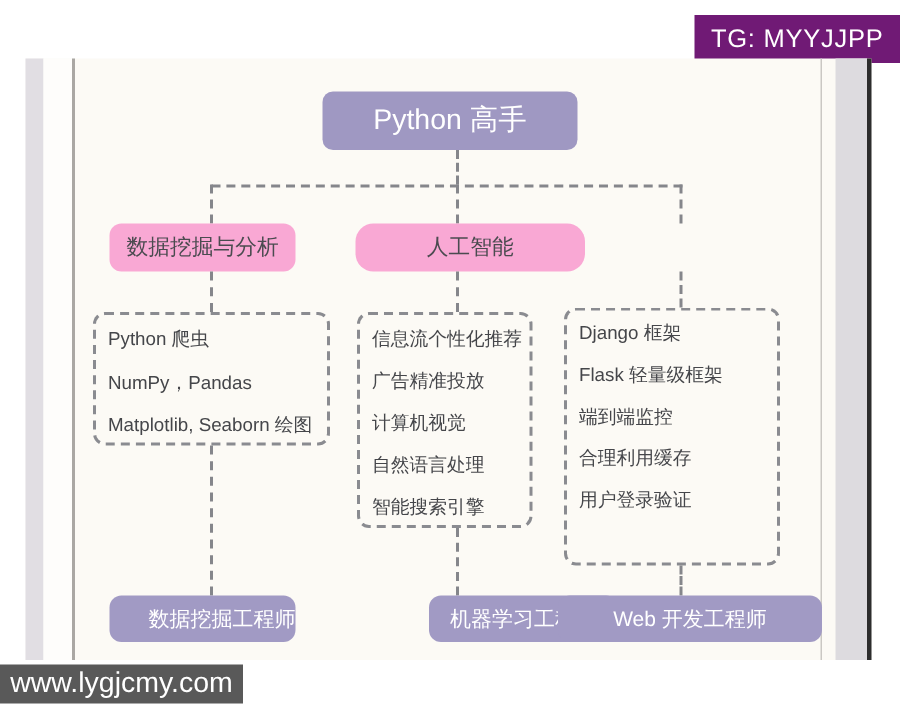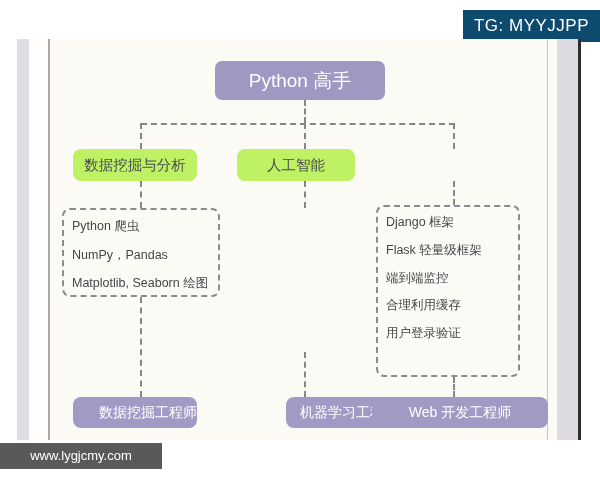--- a/index.html
+++ b/index.html
@@ -23,47 +23,47 @@
   .edge-left-gap   { left: 12px; width: 19px; background: #fefdfb; }
   .edge-left-line  { left: 31px; width: 2px; background: #aaa7a3; }
   .edge-right-line { left: 530px; width: 1px; background: #cac7c3; }
   .edge-right-band { left: 540px; width: 21px; background: #dddbdf; }
   .edge-right-dark { left: 561px; width: 3px; background: #2d2d2d; }
 
   
   .tg-badge {
     position: absolute; top: 10px; right: 0;
     width: 137px; height: 32px;
-    background: #0c4a6e; color: #fff;
+    background: #701a75; color: #fff;
     font-size: 17px; line-height: 32px; text-align: center;
     letter-spacing: 0.5px;
   }
   .site-badge {
     position: absolute; left: 0; top: 443px;
     width: 162px; height: 26px;
     background: #595959; color: #fff;
-    font-size: 13px; line-height: 26px; text-align: center;
+    font-size: 19px; line-height: 26px; text-align: center;
   }
 
   
   .vline { position: absolute; width: 0; border-left: 2px dashed #85868b; }
   .hline { position: absolute; height: 0; border-top: 2px dashed #85868b; }
 
   .root-box {
     position: absolute; left: 198px; top: 22px; width: 170px; height: 39px;
     background: #9f98c2; border-radius: 7px;
     color: #fff; font-size: 19px; line-height: 39px; text-align: center;
   }
   .branch-box {
     position: absolute; top: 110px; height: 32px;
-    background: #bef264; border-radius: 8px;
+    background: #f9a8d4; border-radius: 8px;
     color: #4b4b50; font-size: 14.5px; line-height: 32px; text-align: center;
   }
   .branch-1 { left: 56px;  width: 124px; }
-  .branch-2 { left: 220px; width: 118px; }
+  .branch-2 { left: 220px; width: 153px; border-radius: 12px; }
   .branch-3 { left: 371px; width: 130px; }
 
   .items-box {
     position: absolute;
     border: 2px dashed #8a8b90; border-radius: 8px;
     background: transparent;
     color: #45464a; font-size: 12.5px;
     padding: 2px 7px 0 8px;
   }
   .items-1 { left: 45px;  top: 169px; width: 158px; height: 89px; }
@@ -110,20 +110,27 @@
 
   <div class="vline" style="left:123px; top:142px; height:27px;"></div>
   <div class="vline" style="left:287px; top:142px; height:27px;"></div>
   <div class="vline" style="left:436px; top:142px; height:24px;"></div>
 
   <div class="items-box items-1">
     <div class="item">Python 爬虫</div>
     <div class="item">NumPy，Pandas</div>
     <div class="item">Matplotlib, Seaborn 绘图</div>
   </div>
+  <div class="items-box items-2">
+    <div class="item">信息流个性化推荐</div>
+    <div class="item">广告精准投放</div>
+    <div class="item">计算机视觉</div>
+    <div class="item">自然语言处理</div>
+    <div class="item">智能搜索引擎</div>
+  </div>
   <div class="items-box items-3">
     <div class="item">Django 框架</div>
     <div class="item">Flask 轻量级框架</div>
     <div class="item">端到端监控</div>
     <div class="item">合理利用缓存</div>
     <div class="item">用户登录验证</div>
   </div>
 
   <div class="vline" style="left:123px; top:258px; height:100px;"></div>
   <div class="vline" style="left:287px; top:313px; height:45px;"></div>

